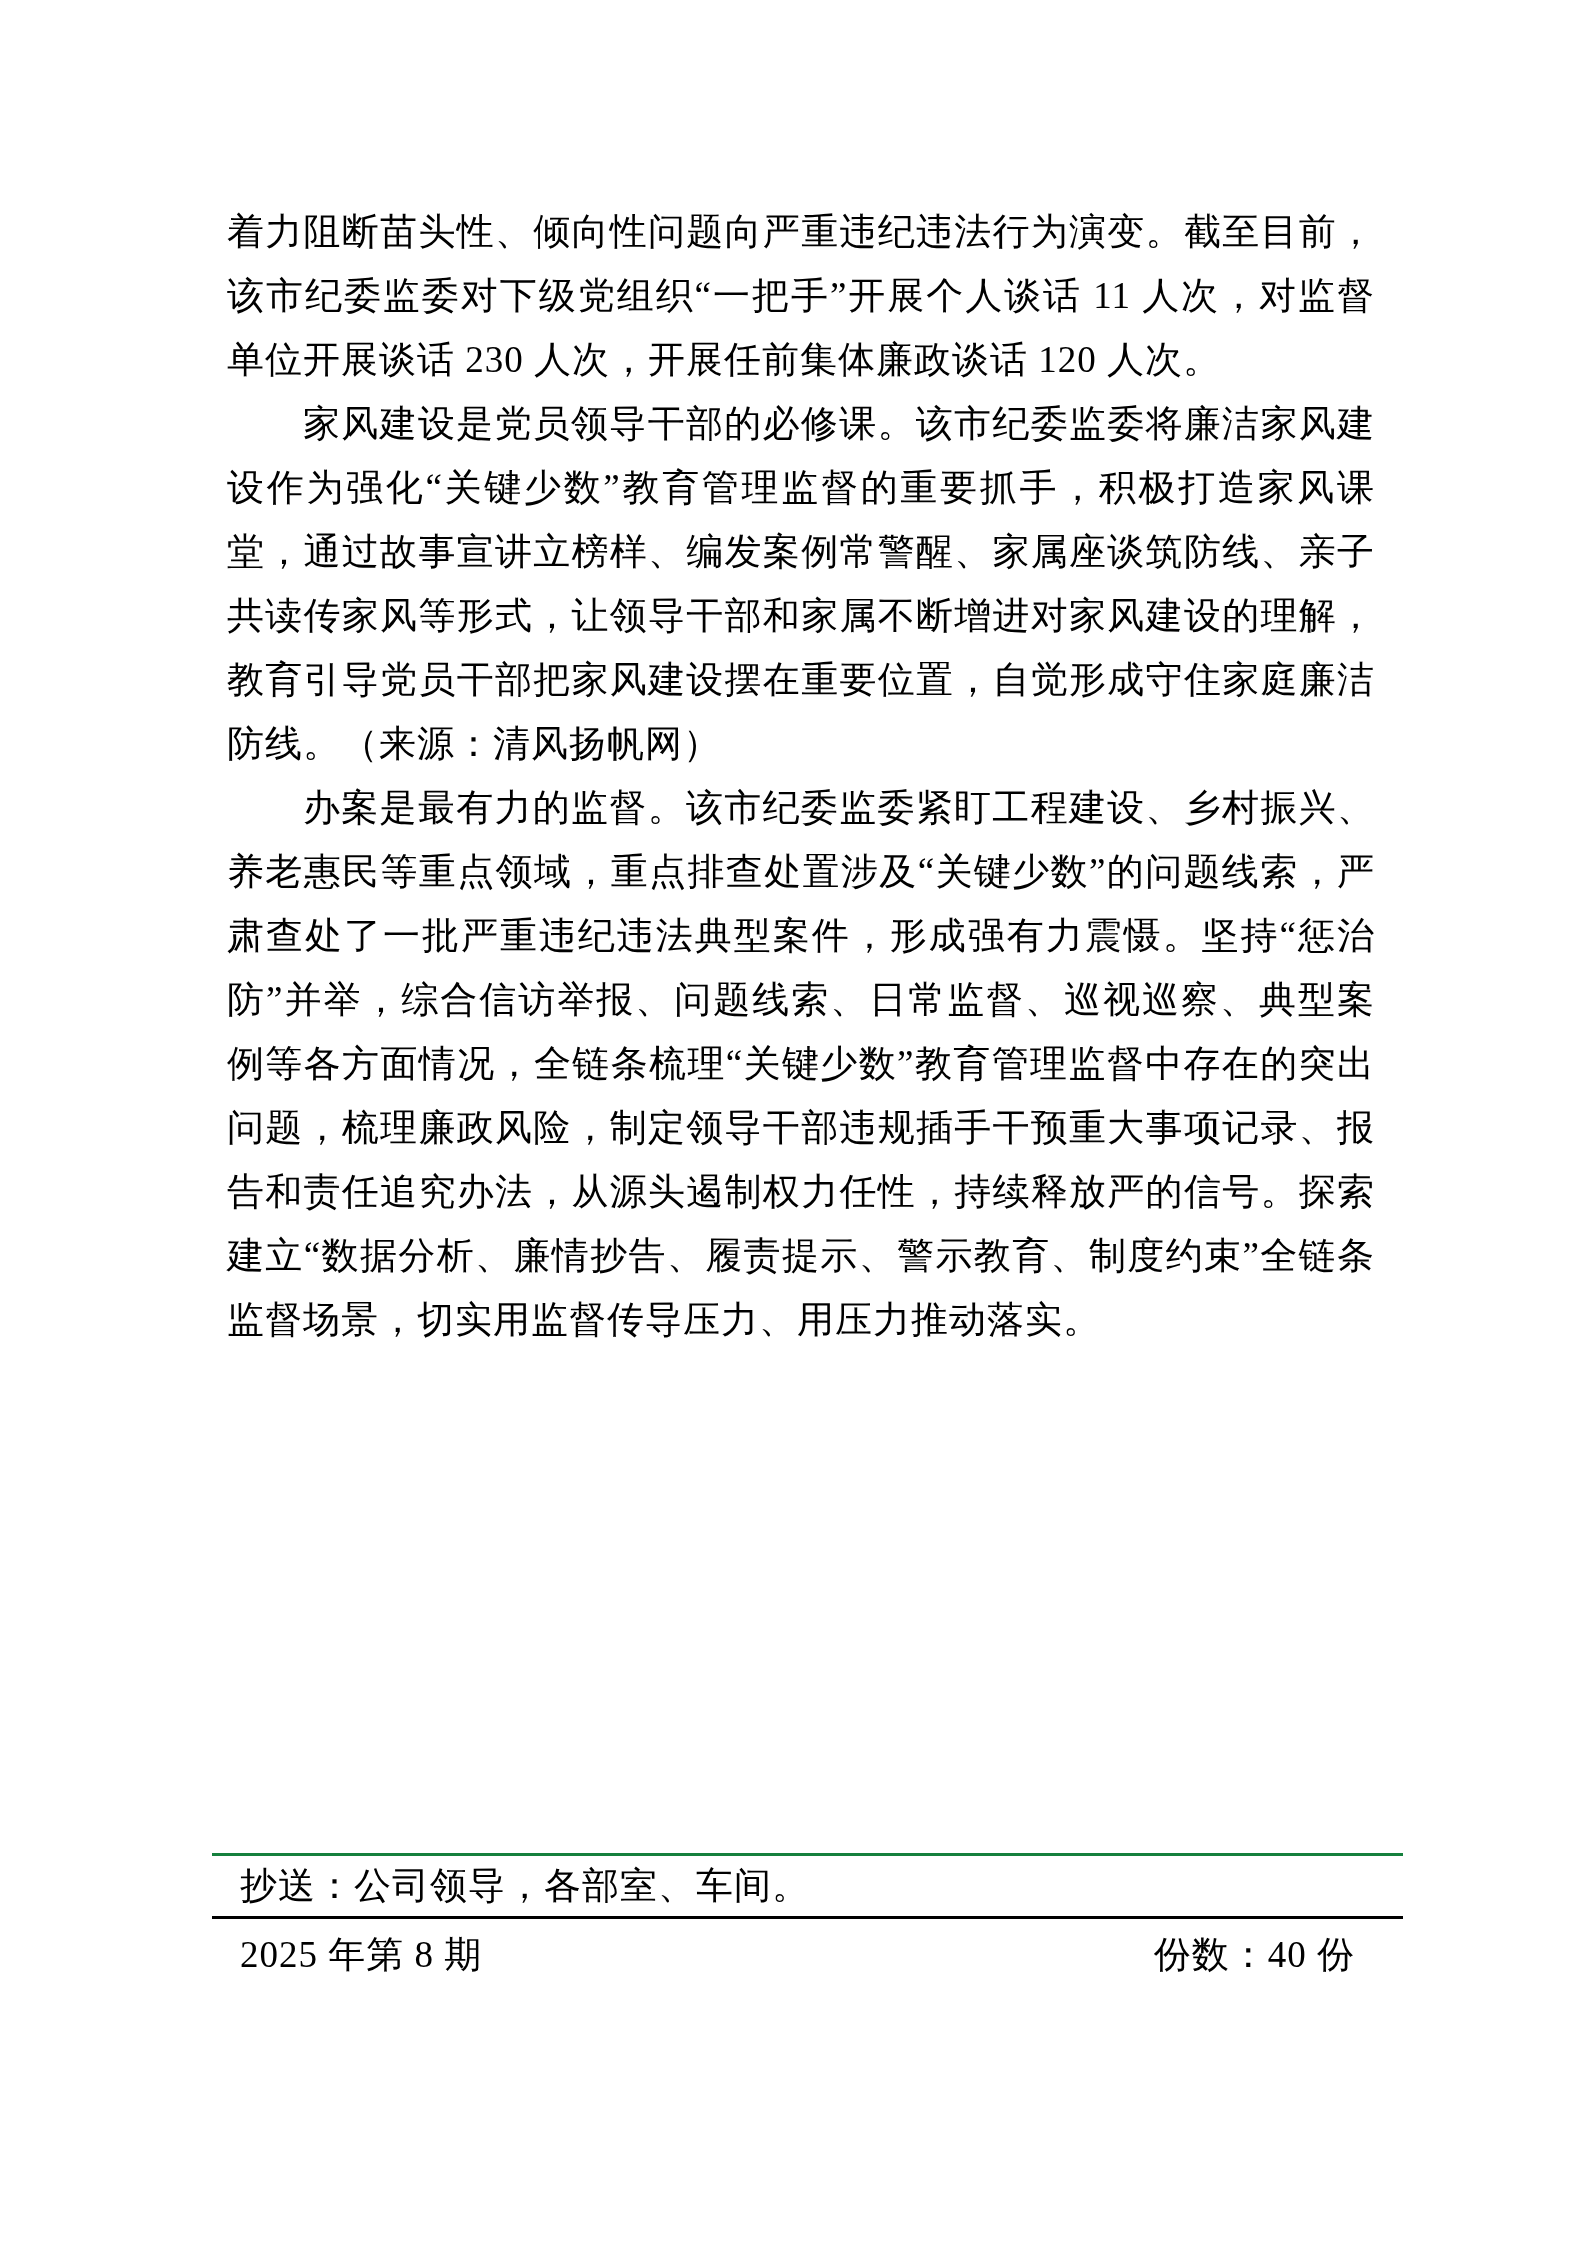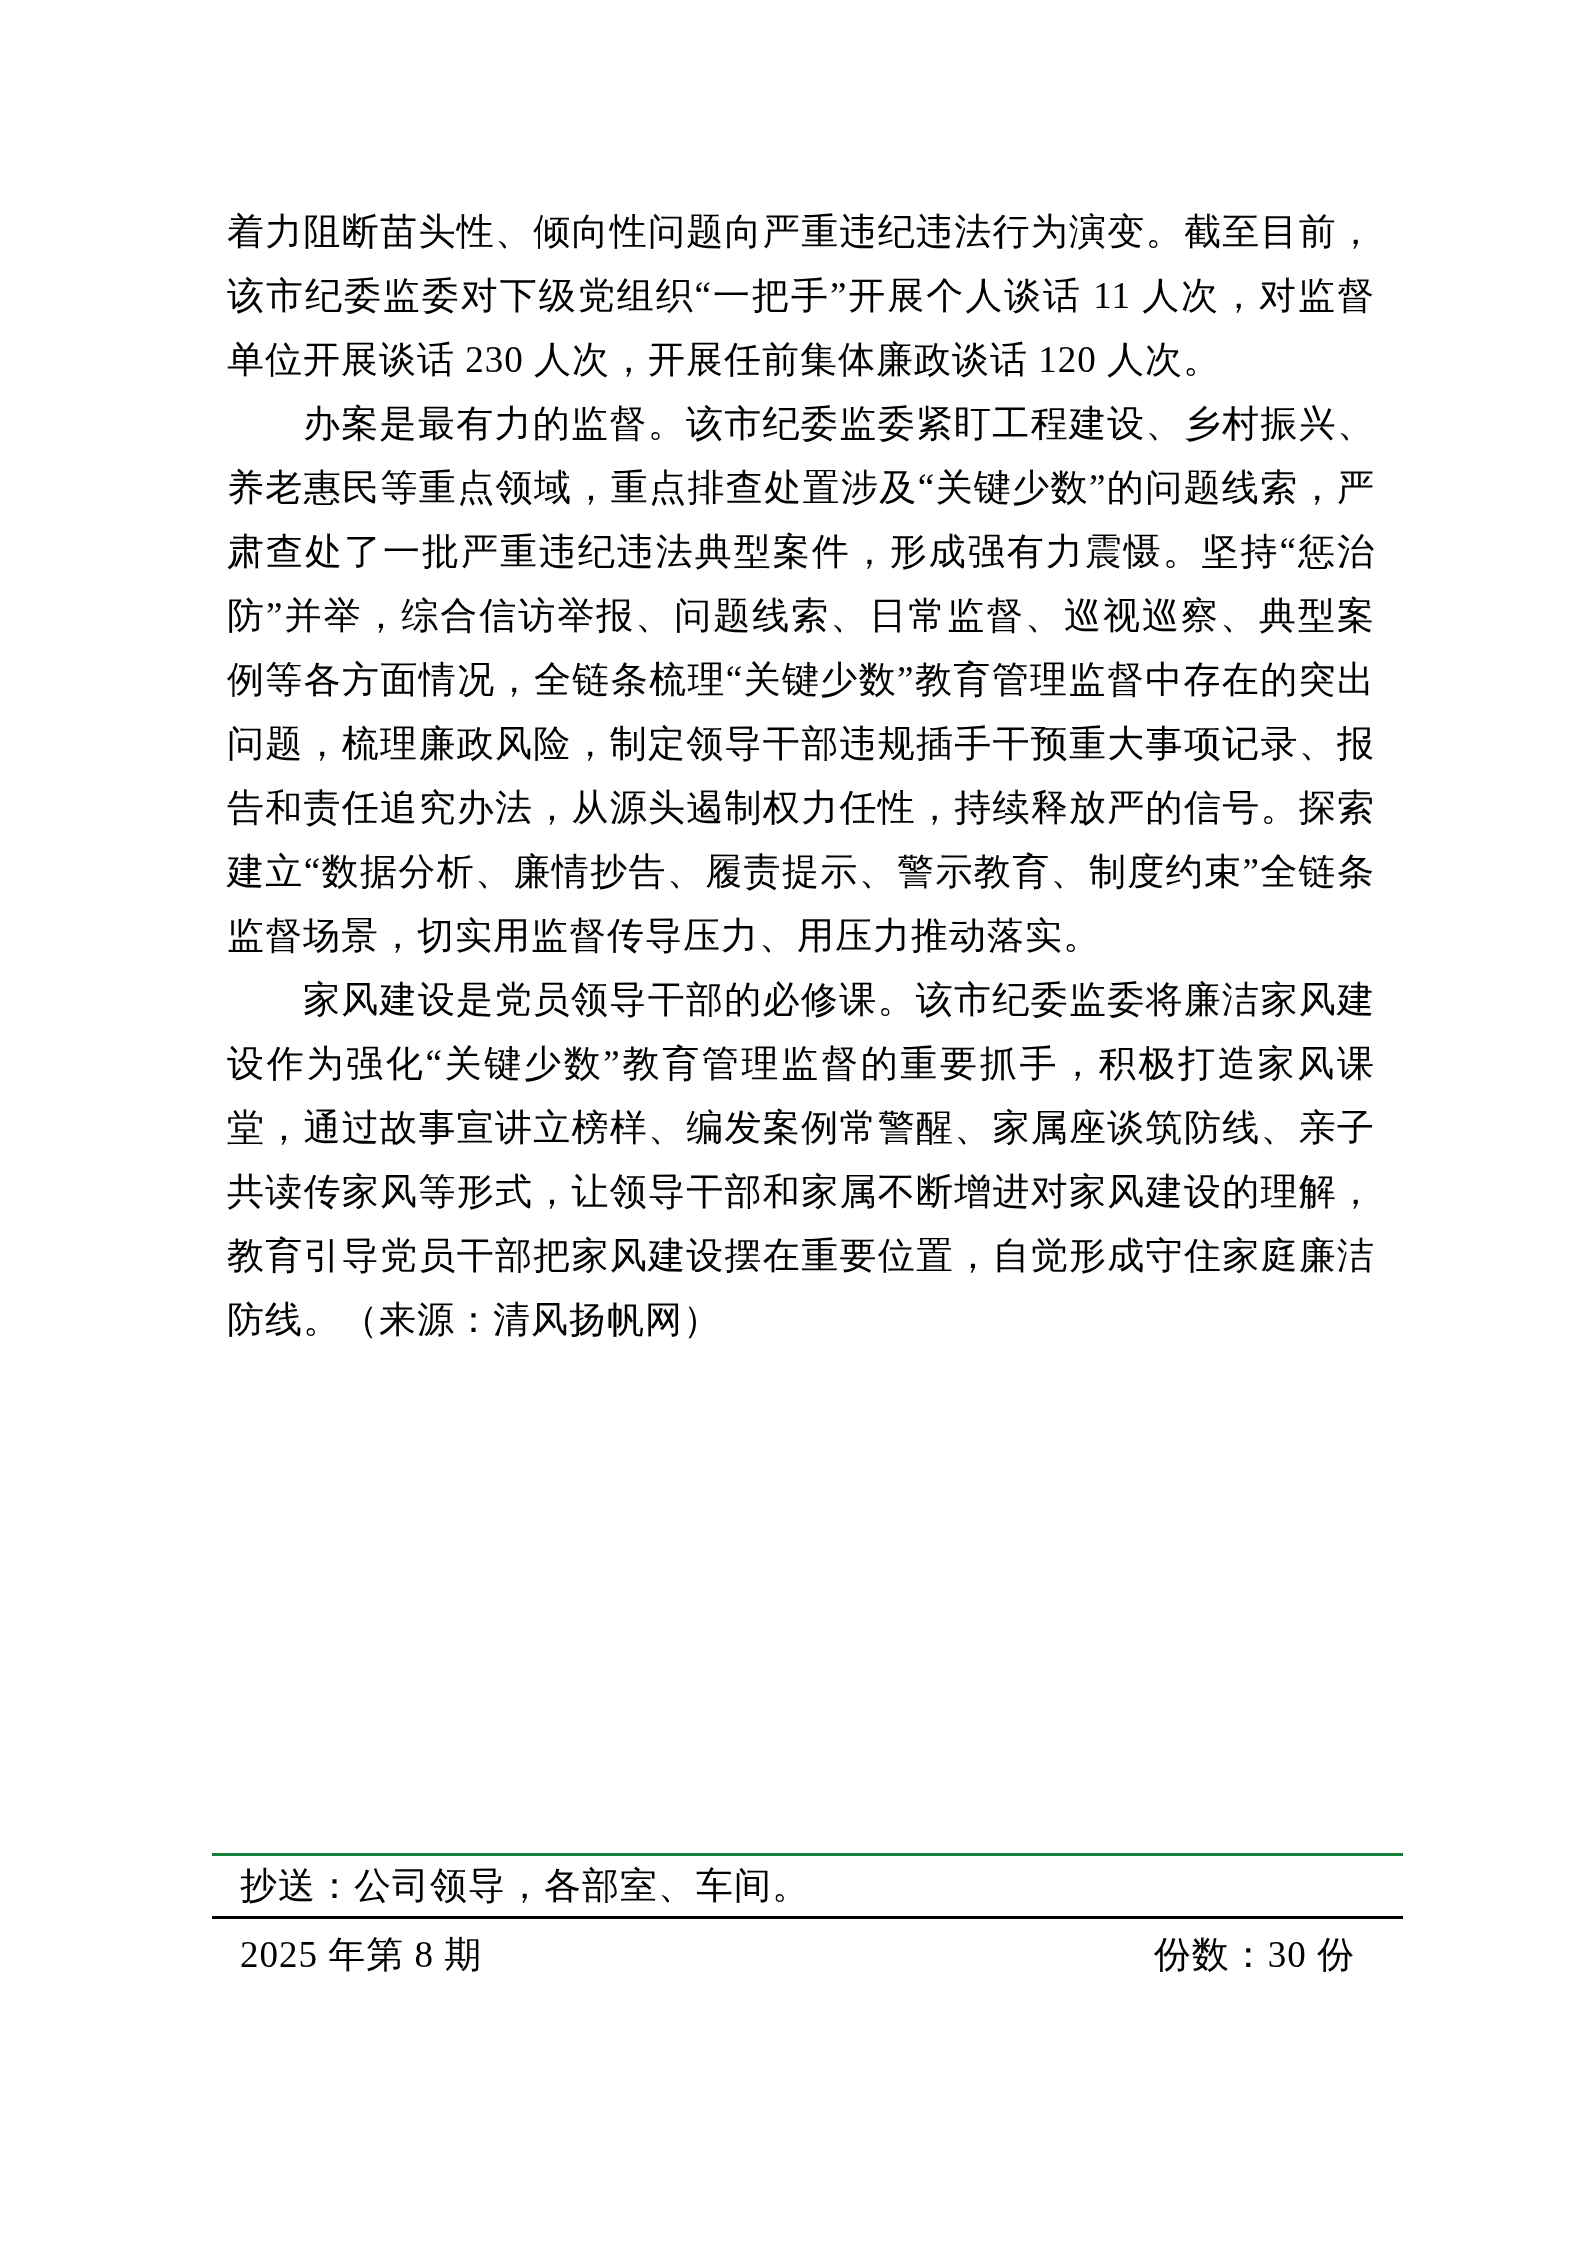--- a/index.html
+++ b/index.html
@@ -64,27 +64,27 @@
     line-height: 40px;
   }
 </style>
 </head>
 <body>
 
 <div class="page">
 
   <div class="content">
     <p>着力阻断苗头性、倾向性问题向严重违纪违法行为演变。截至目前，该市纪委监委对下级党组织“一把手”开展个人谈话 11 人次，对监督单位开展谈话 230 人次，开展任前集体廉政谈话 120 人次。</p>
+    <p class="indent">家风建设是党员领导干部的必修课。该市纪委监委将廉洁家风建设作为强化“关键少数”教育管理监督的重要抓手，积极打造家风课堂，通过故事宣讲立榜样、编发案例常警醒、家属座谈筑防线、亲子共读传家风等形式，让领导干部和家属不断增进对家风建设的理解，教育引导党员干部把家风建设摆在重要位置，自觉形成守住家庭廉洁防线。（来源：清风扬帆网）</p>
     <p class="indent">办案是最有力的监督。该市纪委监委紧盯工程建设、乡村振兴、养老惠民等重点领域，重点排查处置涉及“关键少数”的问题线索，严肃查处了一批严重违纪违法典型案件，形成强有力震慑。坚持“惩治防”并举，综合信访举报、问题线索、日常监督、巡视巡察、典型案例等各方面情况，全链条梳理“关键少数”教育管理监督中存在的突出问题，梳理廉政风险，制定领导干部违规插手干预重大事项记录、报告和责任追究办法，从源头遏制权力任性，持续释放严的信号。探索建立“数据分析、廉情抄告、履责提示、警示教育、制度约束”全链条监督场景，切实用监督传导压力、用压力推动落实。</p>
-    <p class="indent">家风建设是党员领导干部的必修课。该市纪委监委将廉洁家风建设作为强化“关键少数”教育管理监督的重要抓手，积极打造家风课堂，通过故事宣讲立榜样、编发案例常警醒、家属座谈筑防线、亲子共读传家风等形式，让领导干部和家属不断增进对家风建设的理解，教育引导党员干部把家风建设摆在重要位置，自觉形成守住家庭廉洁防线。（来源：清风扬帆网）</p>
   </div>
 
   <div class="footer">
     <div class="cc-row">抄送：公司领导，各部室、车间。</div>
     <div class="issue-row">
       <span>2025 年第 8 期</span>
-      <span>份数：30 份</span>
+      <span>份数：40 份</span>
     </div>
   </div>
 
   <div class="page-num">- 8 -</div>
 
 </div>
 
 </body></html>

